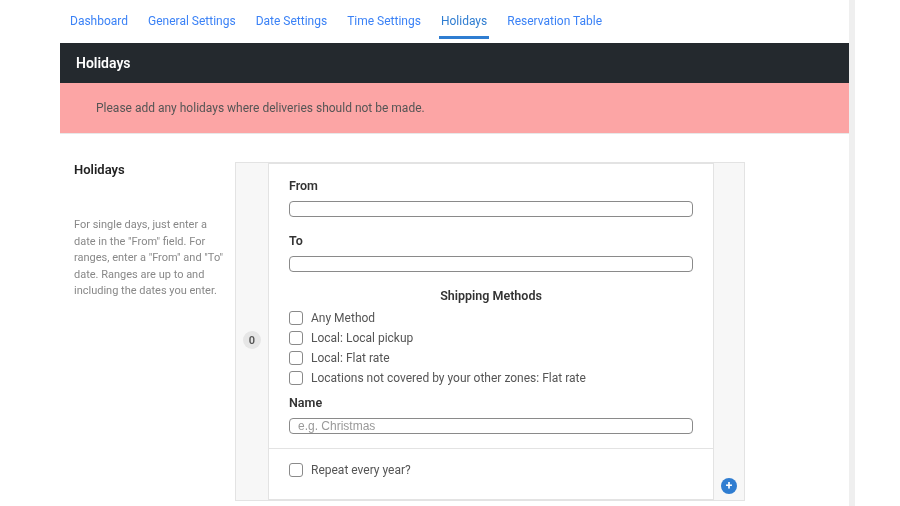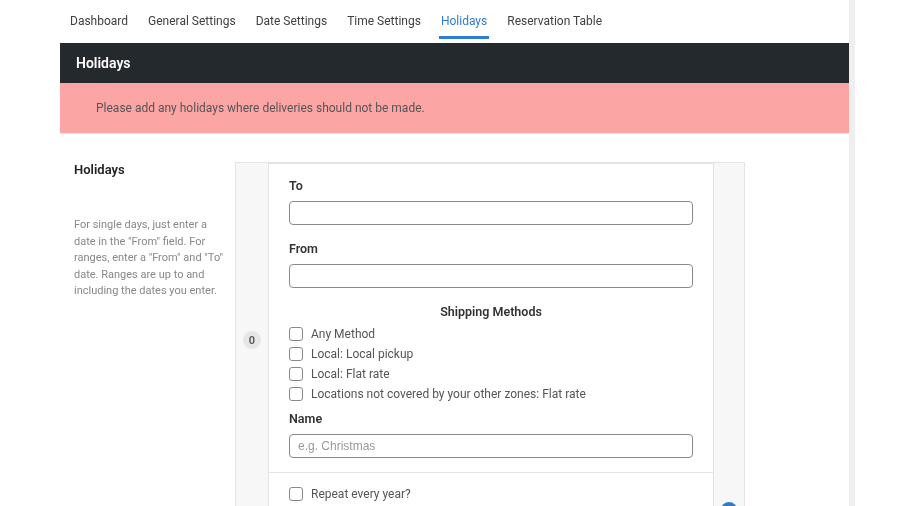--- a/index.html
+++ b/index.html
@@ -21,21 +21,21 @@
   }
   
   .tabs {
     display: flex;
     gap: 0;
     padding-top: 8px;
     padding-bottom: 4px;
   }
   .tab {
     font-size: 12px;
-    color: #404040;
+    color: #3b82f6;
     padding: 6px 10px;
     cursor: pointer;
   }
   .tab.active {
     color: #2f7dd1;
     position: relative;
   }
   .tab.active::after {
     content: "";
     position: absolute;
@@ -121,21 +121,21 @@
   }
   .form-group label {
     display: block;
     font-size: 12.5px;
     font-weight: 600;
     color: #333;
     margin-bottom: 8px;
   }
   .text-input {
     width: 100%;
-    height: 24px;
+    height: 16px;
     border: 1px solid #8a8a8a;
     border-radius: 4px;
     padding: 4px 8px;
     font-size: 12px;
     color: #555;
     background: #fff;
   }
   .text-input::placeholder { color: #999; }
   .chk-row {
     display: flex;
@@ -208,26 +208,26 @@
         <h3>Holidays</h3>
         <p>For single days, just enter a date in the "From" field. For ranges, enter a "From" and "To" date. Ranges are up to and including the dates you enter.</p>
       </div>
 
       <div class="panel">
         <div class="row-badge">0</div>
 
         <div class="panel-inner">
 
           <div class="form-group">
+            <label>From</label>
+            <input type="text" class="text-input" style="">
+          </div>
+
+          <div class="form-group">
             <label>To</label>
-            <input type="text" class="text-input" style="">
-          </div>
-
-          <div class="form-group">
-            <label>From</label>
             <input type="text" class="text-input" style="">
           </div>
 
           <div class="form-group" style="margin-bottom:10px;text-align:center;">
             <label>Shipping Methods</label>
             <div class="chk-row">
               <span class="chk"></span>
               <span>Any Method</span>
             </div>
             <div class="chk-row">

